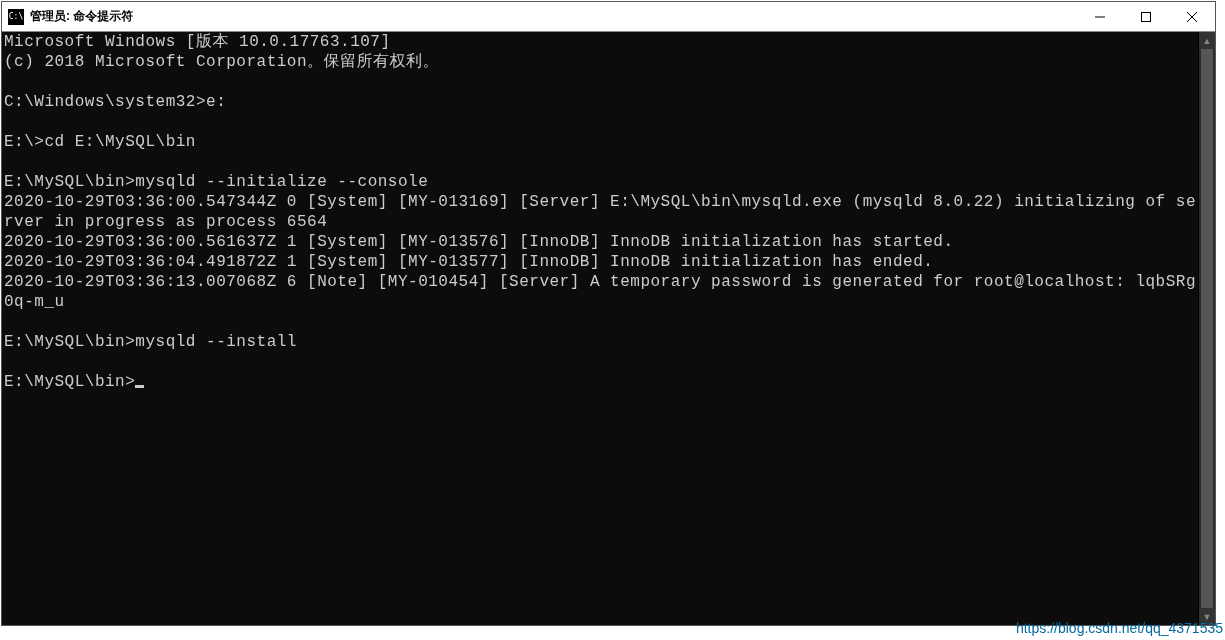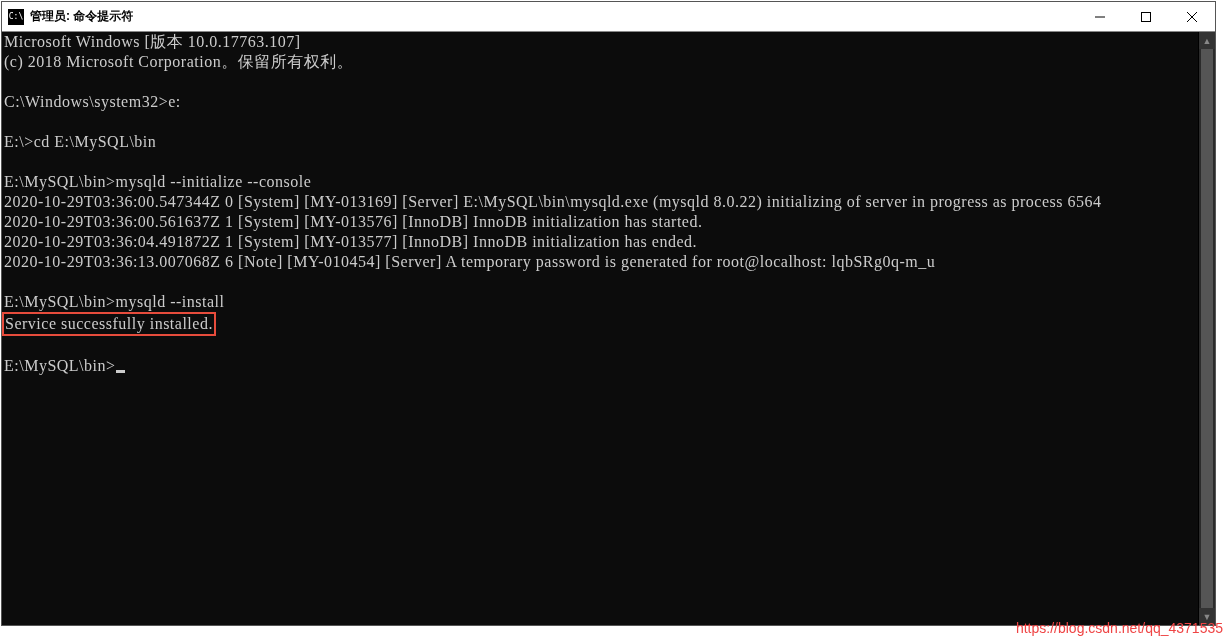--- a/index.html
+++ b/index.html
@@ -57,21 +57,21 @@
   .winbtn svg { pointer-events: none; }
   .terminal-wrap {
     flex: 1;
     display: flex;
     background: #000;
   }
   .terminal {
     flex: 1;
     background: #0c0c0c;
     color: #cccccc;
-    font-family: Liberation Serif, serif;
+    font-family: Liberation Mono, monospace;
     font-size: 16px;
     line-height: 20px;
     padding: 0 2px;
     white-space: pre-wrap;
     word-break: break-all;
     letter-spacing: 0.5px;
   }
   .highlight-box {
     border: 2px solid #e74c3c;
     display: inline-block;
@@ -100,21 +100,21 @@
   }
   .scroll-thumb {
     flex: 1;
     margin: 0 2px;
     background: #555;
   }
   .watermark {
     position: absolute;
     bottom: 4px;
     right: 2px;
-    color: #ef4444;
+    color: #0369a1;
     font-size: 14px;
     font-family: Arial, sans-serif;
     pointer-events: none;
   }
 </style>
 </head>
 <body>
 
 <div class="window">
 
@@ -148,21 +148,20 @@
 
 E:\&gt;cd E:\MySQL\bin
 
 E:\MySQL\bin&gt;mysqld --initialize --console
 2020-10-29T03:36:00.547344Z 0 [System] [MY-013169] [Server] E:\MySQL\bin\mysqld.exe (mysqld 8.0.22) initializing of server in progress as process 6564
 2020-10-29T03:36:00.561637Z 1 [System] [MY-013576] [InnoDB] InnoDB initialization has started.
 2020-10-29T03:36:04.491872Z 1 [System] [MY-013577] [InnoDB] InnoDB initialization has ended.
 2020-10-29T03:36:13.007068Z 6 [Note] [MY-010454] [Server] A temporary password is generated for root@localhost: lqbSRg0q-m_u
 
 E:\MySQL\bin&gt;mysqld --install
-<span class="highlight-box">Service successfully installed.</span>
 
 E:\MySQL\bin&gt;<span class="cursor"></span></div>
     <div class="scrollbar">
       <div class="scroll-btn">▲</div>
       <div class="scroll-thumb"></div>
       <div class="scroll-btn2">▼</div>
     </div>
   </div>
 
 </div>

